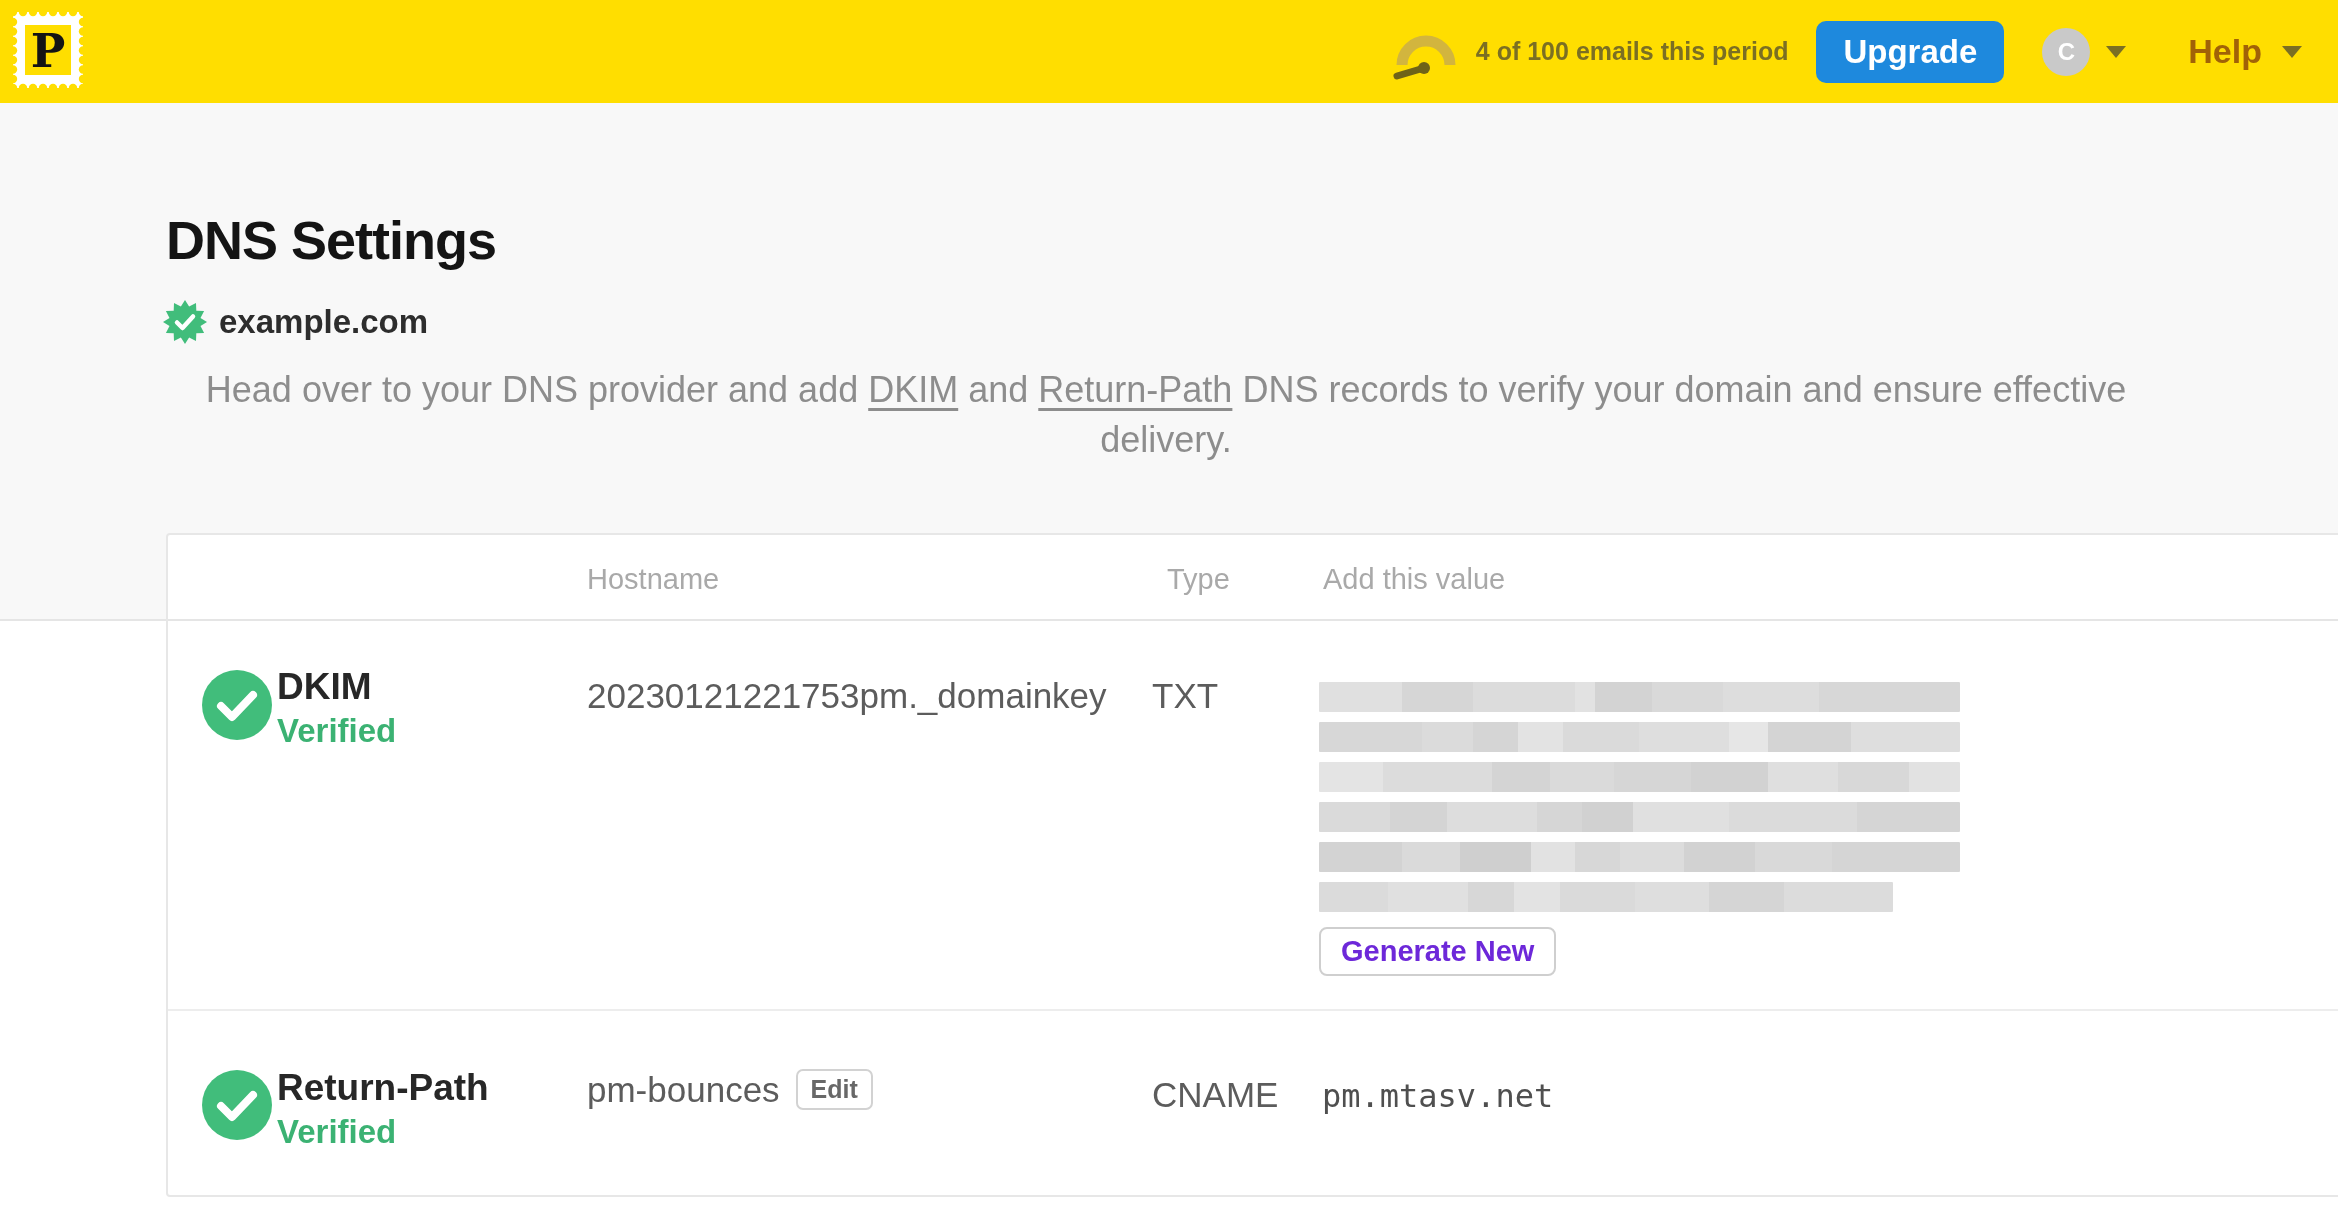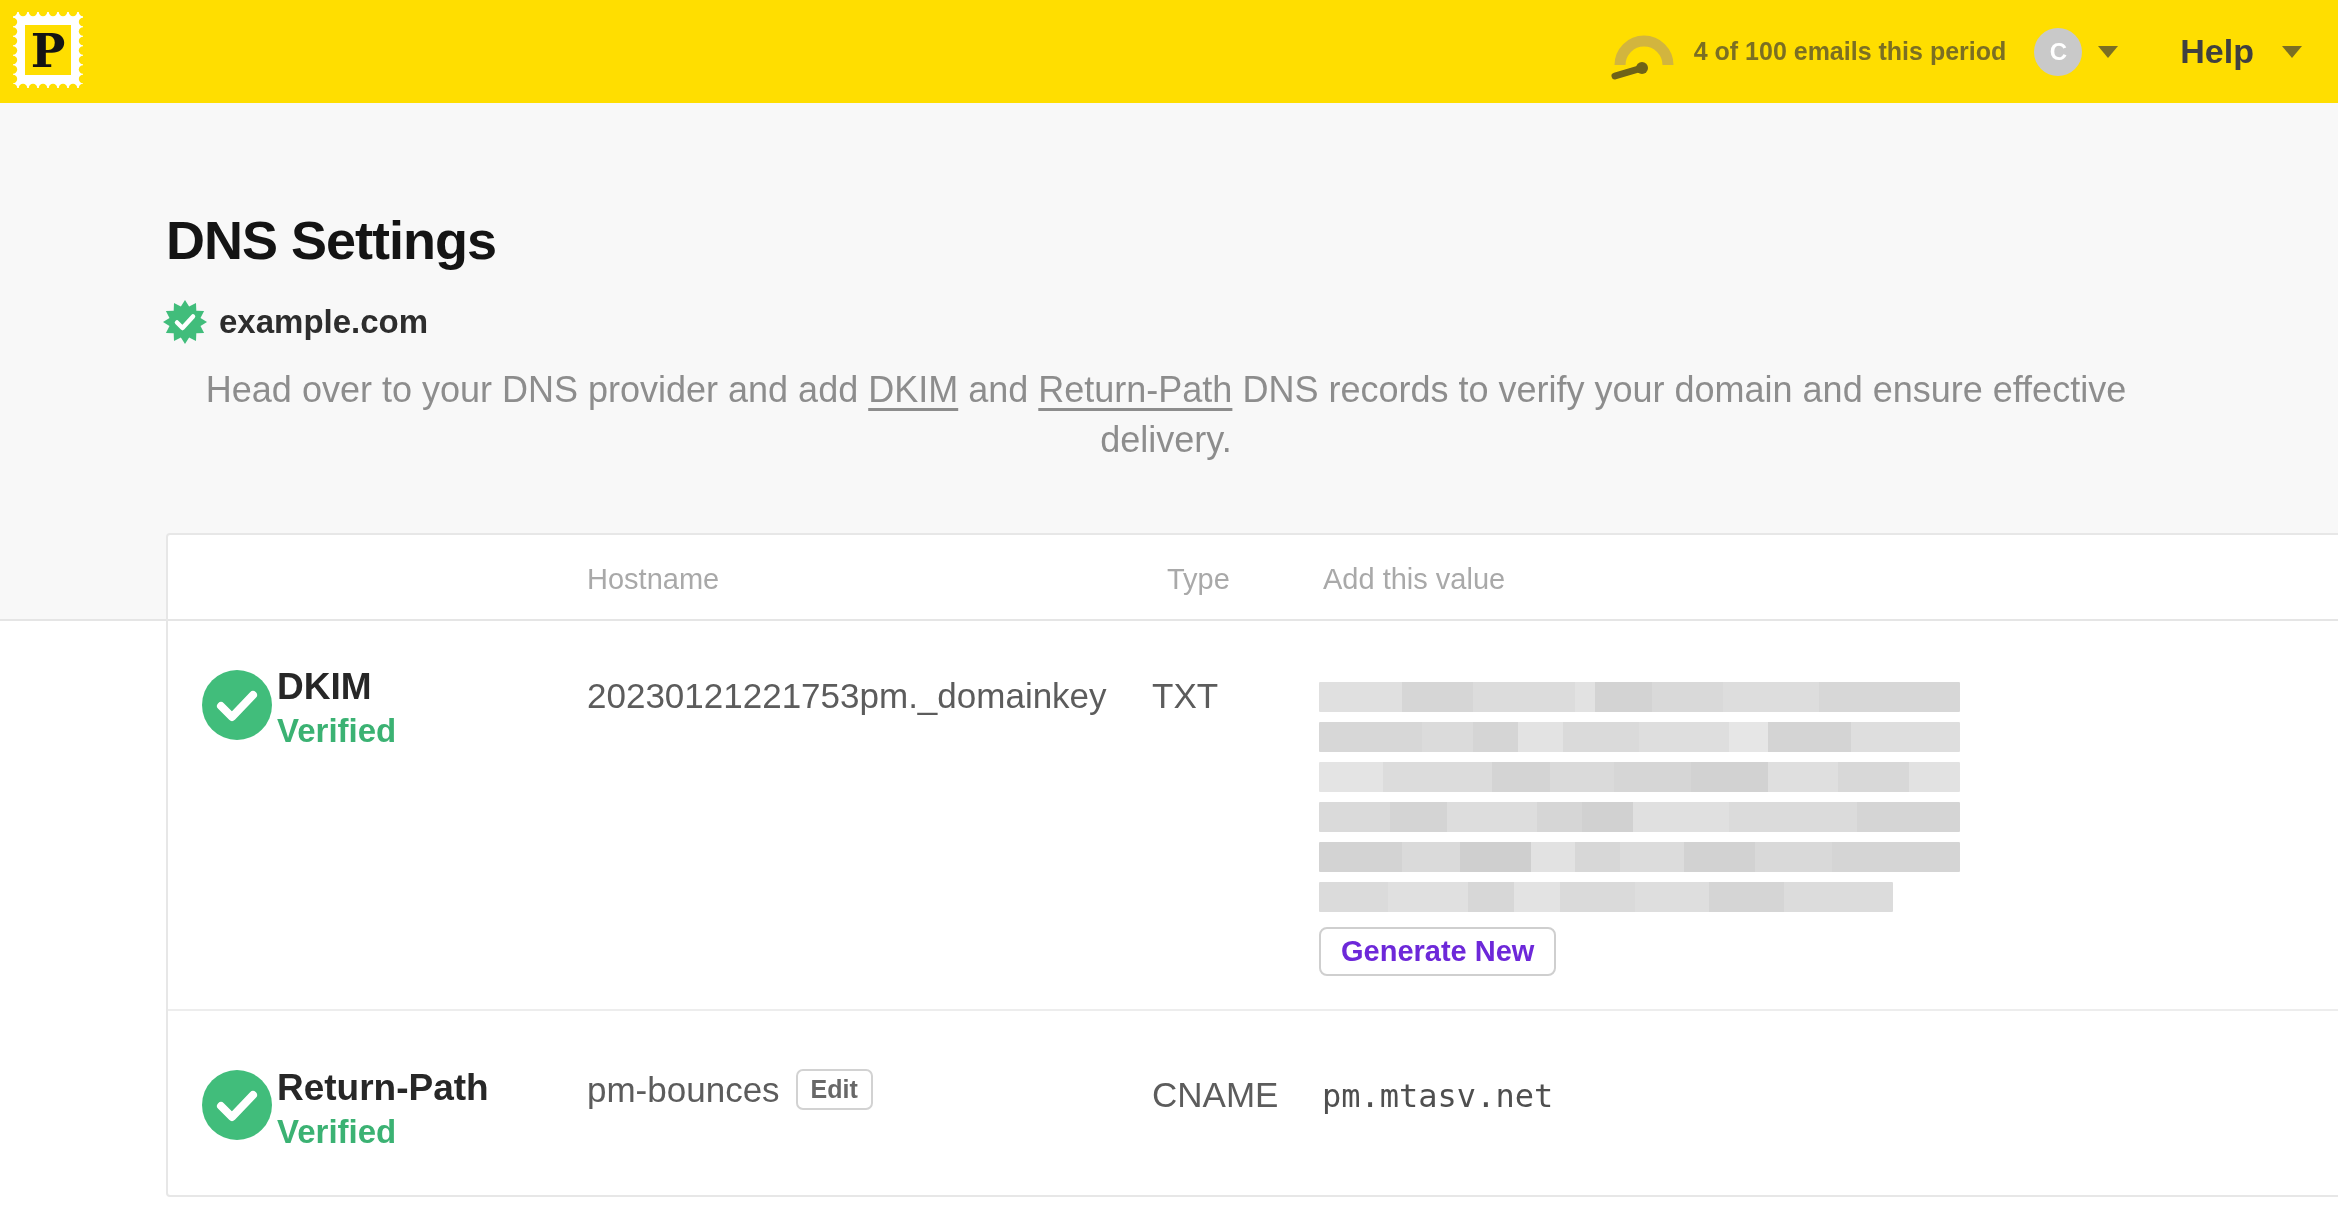--- a/index.html
+++ b/index.html
@@ -43,21 +43,21 @@
     width:48px; height:48px; border-radius:50%; background:#c9c9c9;
     color:#fff; font-size:24px; font-weight:bold;
     display:flex; align-items:center; justify-content:center; margin-right:16px;
   }
   .caret {
     width:0; height:0;
     border-left:10px solid transparent; border-right:10px solid transparent;
     border-top:12px solid #7b6f23; display:inline-block;
   }
   .help-group { display:flex; align-items:center; cursor:pointer; }
-  .help-label { font-size:34px; font-weight:bold; color:#404040; margin-right:28px; }
+  .help-label { font-size:34px; font-weight:bold; color:#a16207; margin-right:20px; }
 
   
   .main {
     position:absolute; top:103px; left:0; width:2338px; height:1119px;
     background:linear-gradient(to bottom, #f8f8f8 0px, #f8f8f8 516px, #ffffff 516px, #ffffff 100%);
   }
   .section-divider {
     position:absolute; top:516px; left:0; width:2338px; height:2px; background:#e5e5e5;
   }
   .page-title {
@@ -187,20 +187,21 @@
 
   <div class="nav-right">
     <span class="gauge">
       <svg width="72" height="62" viewBox="0 0 72 62">
         <path d="M 12 46 A 24 24 0 0 1 60 46" stroke="#D2B53E" stroke-width="11" fill="none"></path>
         <line x1="34" y1="49" x2="7" y2="57" stroke="#6F6318" stroke-width="7" stroke-linecap="round"></line>
         <circle cx="34" cy="49" r="6" fill="#6F6318"></circle>
       </svg>
     </span>
     <span class="usage-text">4 of 100 emails this period</span>
+    <button class="upgrade-btn">Upgrade</button>
     <div class="avatar-group">
       <div class="avatar">C</div>
       <span class="caret"></span>
     </div>
     <div class="help-group">
       <span class="help-label">Help</span>
       <span class="caret"></span>
     </div>
   </div>
 </header>

